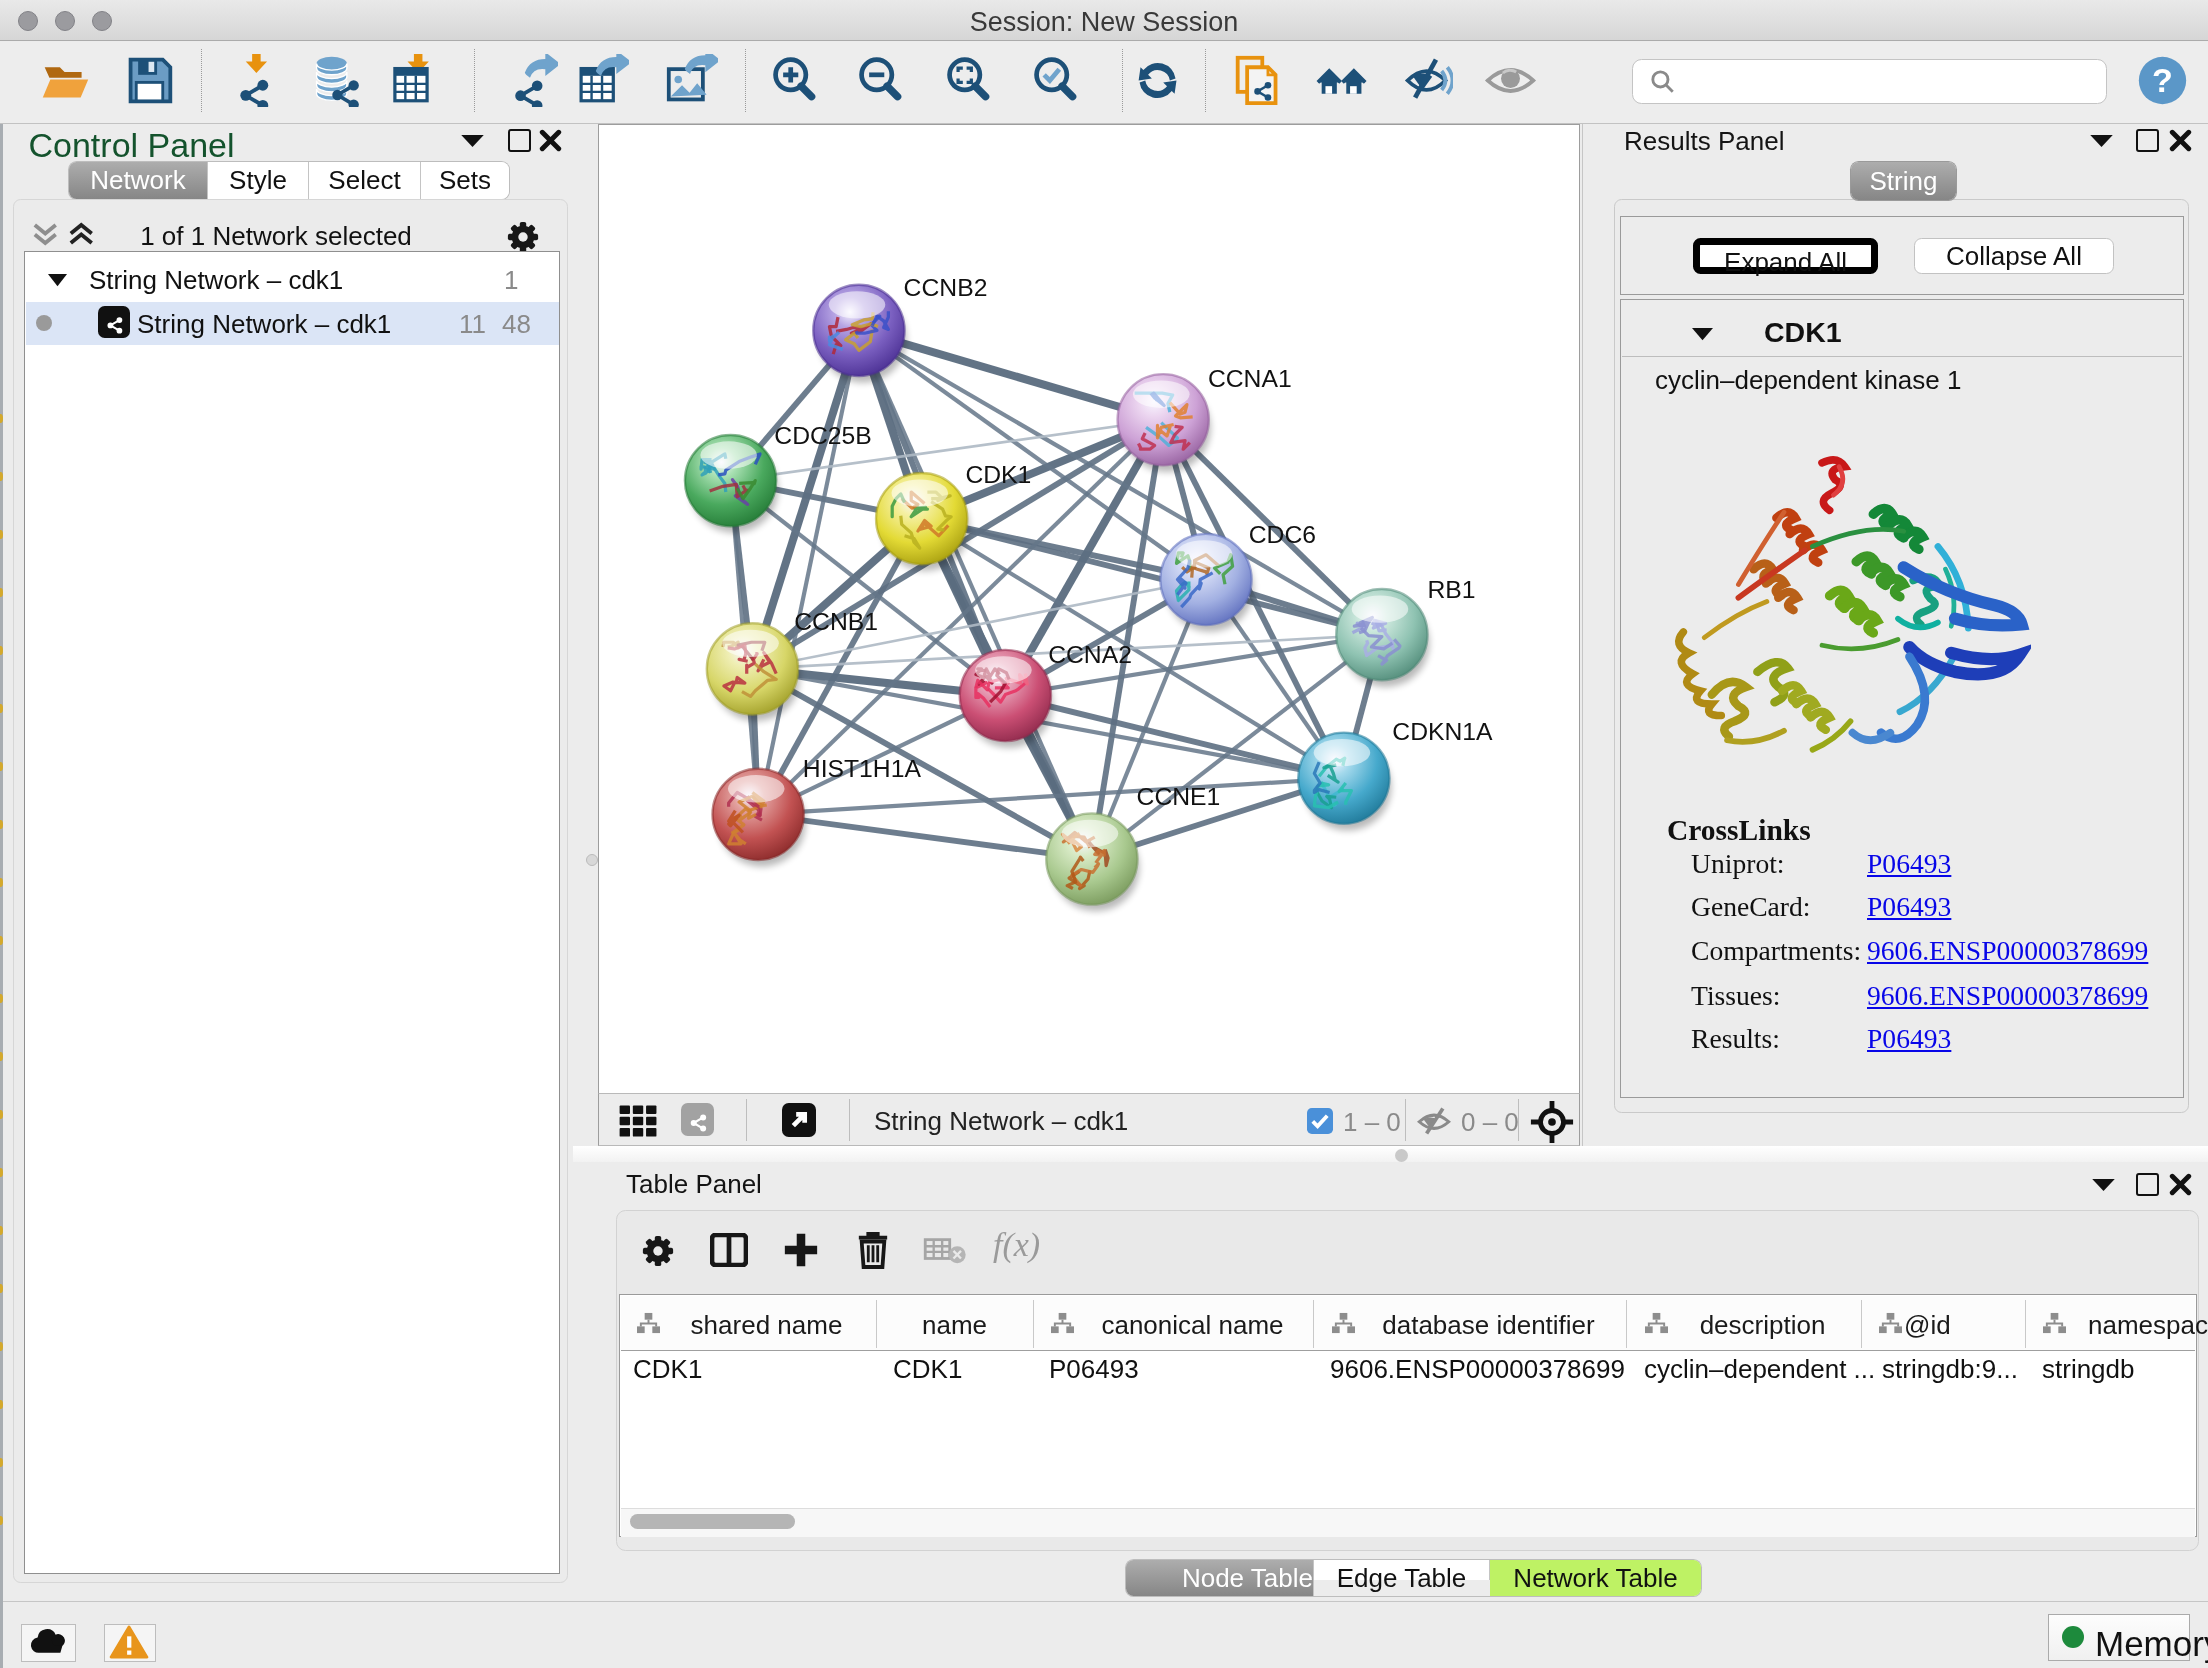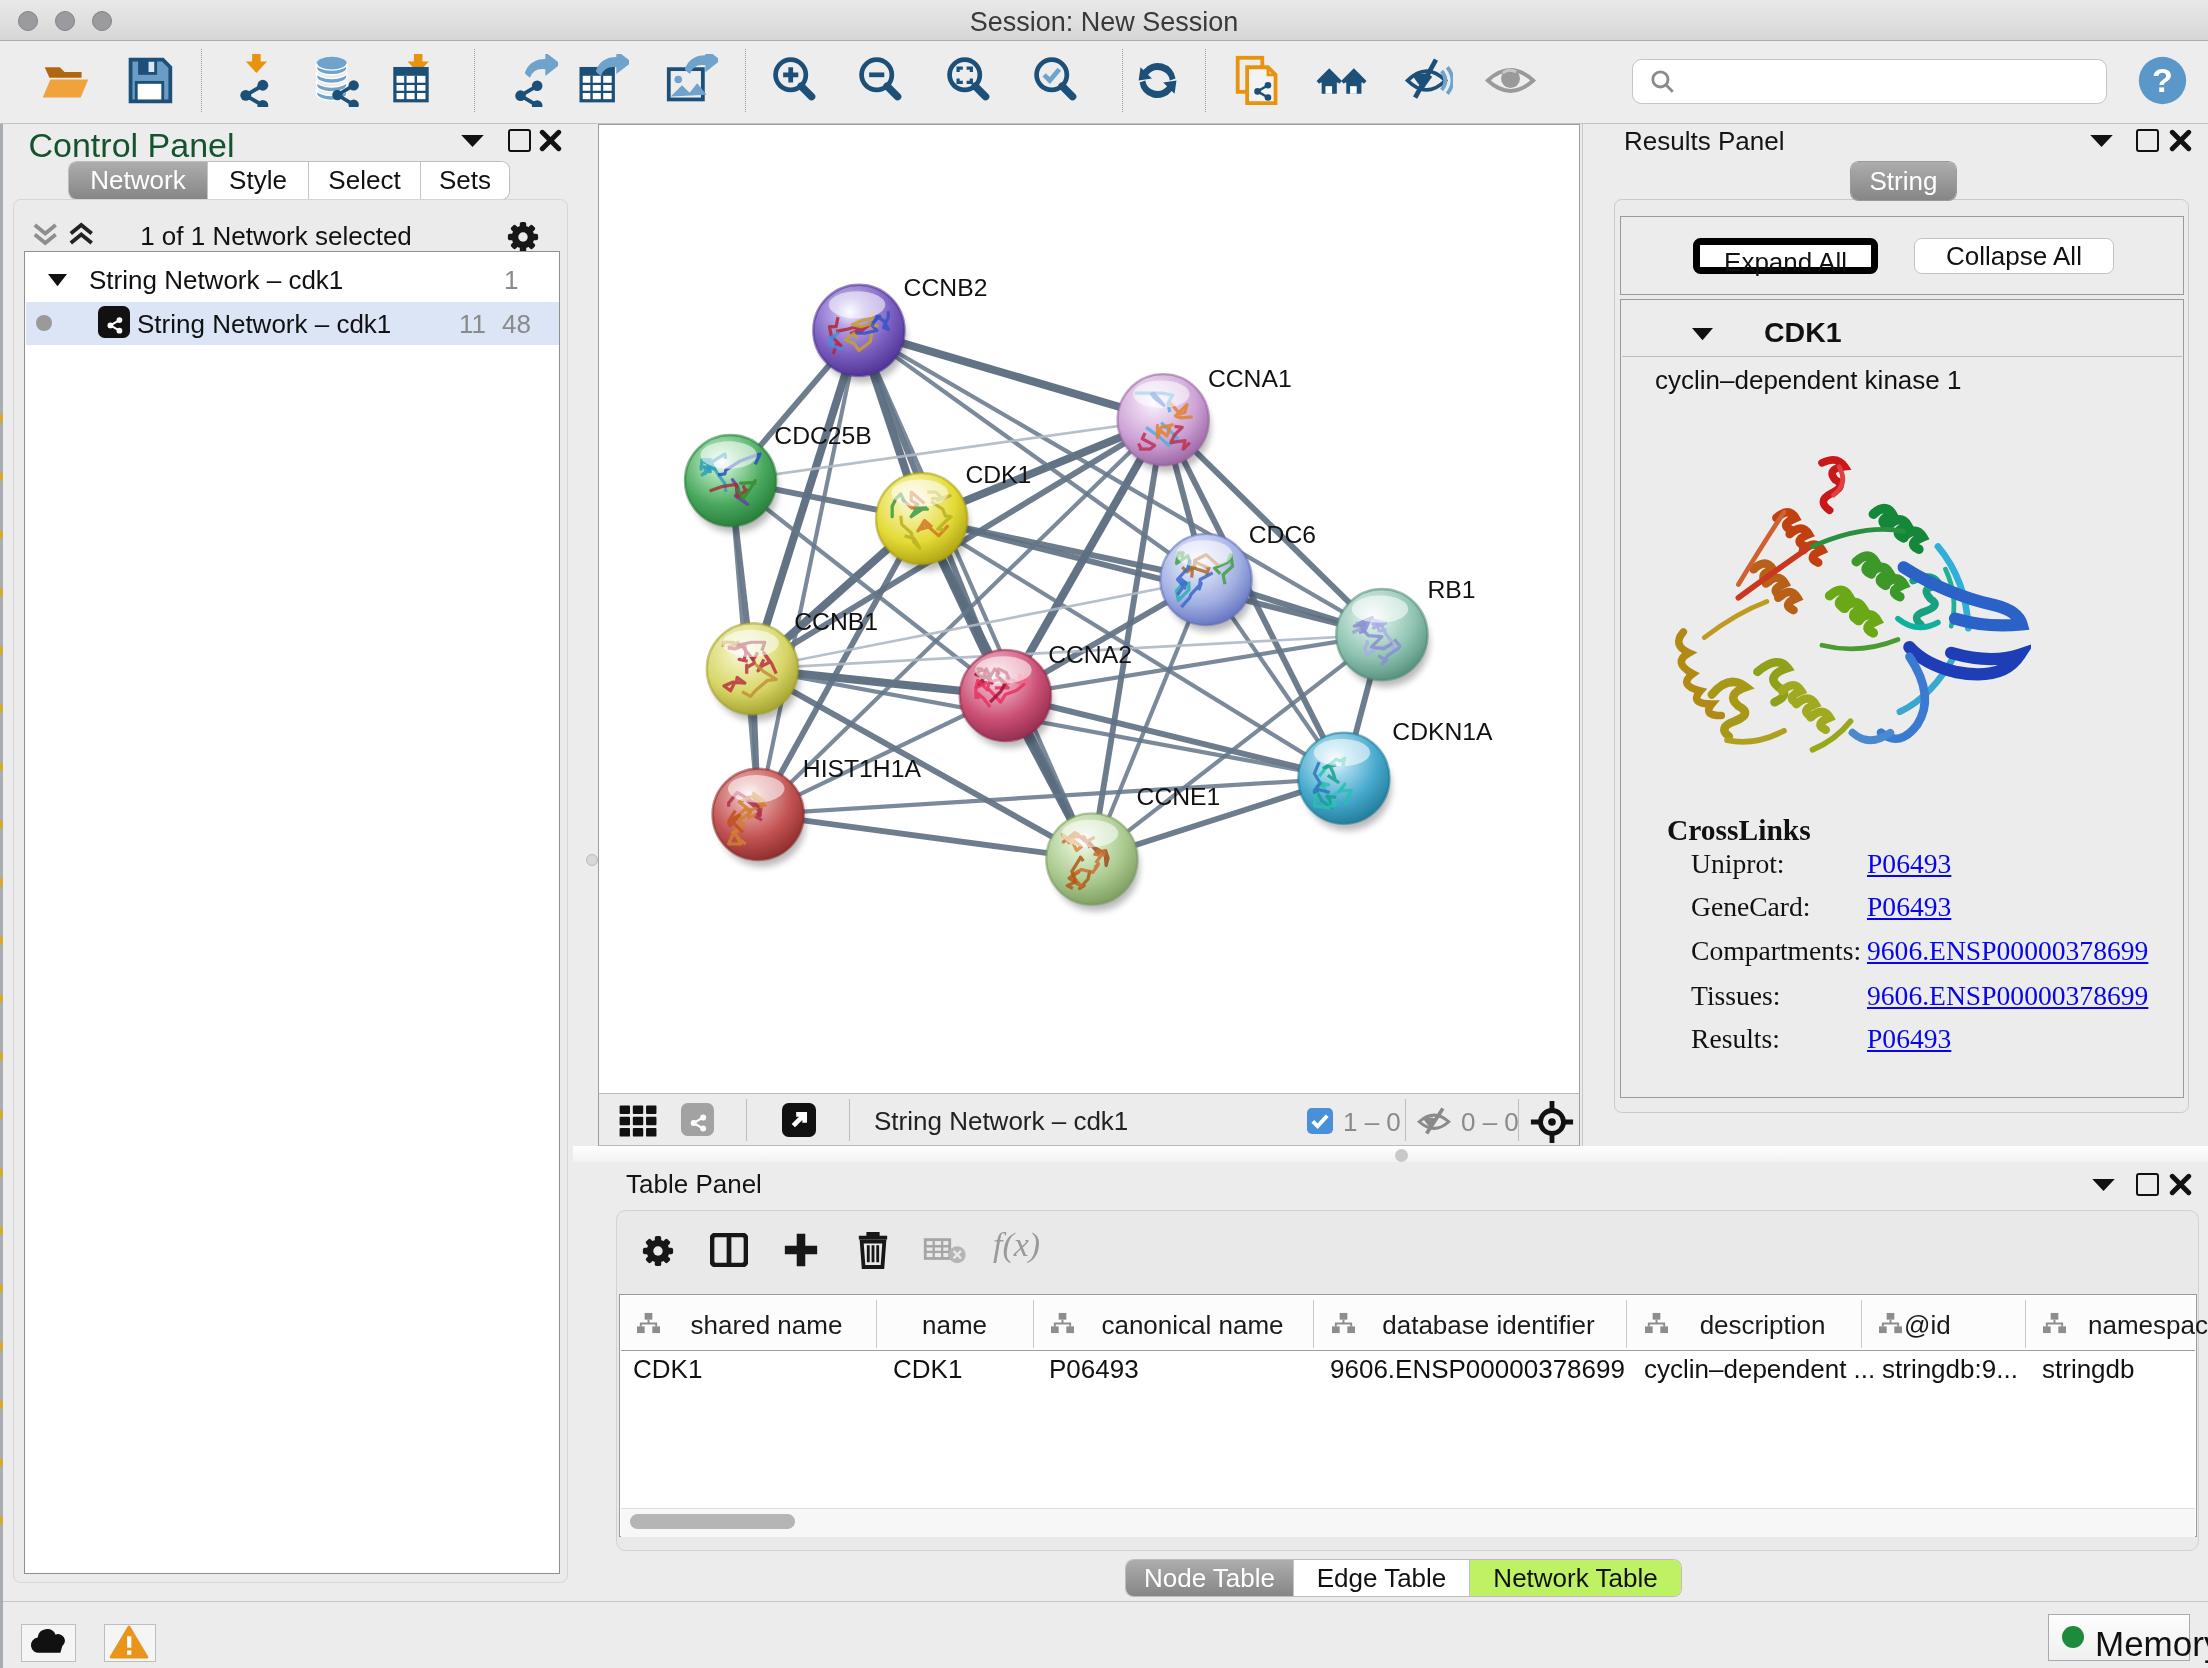--- a/index.html
+++ b/index.html
@@ -700,22 +700,22 @@
 <div class="abs" style="left:633px;top:1354px;font-size:26px">CDK1</div>
 <div class="abs" style="left:893px;top:1354px;font-size:26px">CDK1</div>
 <div class="abs" style="left:1049px;top:1354px;font-size:26px">P06493</div>
 <div class="abs" style="left:1330px;top:1354px;font-size:26px">9606.ENSP00000378699</div>
 <div class="abs" style="left:1644px;top:1354px;font-size:26px">cyclin–dependent ...</div>
 <div class="abs" style="left:1882px;top:1354px;font-size:26px">stringdb:9...</div>
 <div class="abs" style="left:2042px;top:1354px;font-size:26px">stringdb</div>
 <div class="abs" style="left:621px;top:1508px;width:1574px;height:28.5px;background:#f7f7f7;border-top:1px solid #ddd"></div>
 <div class="abs" style="left:630px;top:1514px;width:165px;height:15px;border-radius:7.6px;background:#b5b5b5"></div>
 <div style="position:absolute;left:1126px;top:1560px;height:36px;display:flex;border-radius:7.6px;box-shadow:0 0 0 1px #bdbdbd;overflow:hidden">
-    <div style="width:168px;height:36px;line-height:36px;text-align:center;background:linear-gradient(#adadad,#868686);color:#fff;font-size:26px;border-right:1px solid #c4c4c4;">Node Table</div>
-    <div style="width:176px;height:36px;line-height:36px;text-align:center;background:#fff;color:#111;font-size:26px;border-right:1px solid #c4c4c4;">Edge Table</div>
+    <div style="width:188px;height:36px;line-height:36px;text-align:right;background:linear-gradient(#adadad,#868686);color:#fff;font-size:26px;border-right:1px solid #c4c4c4;">Node Table</div>
+    <div style="width:176px;height:20px;line-height:36px;text-align:center;background:#fff;color:#111;font-size:26px;border-right:1px solid #c4c4c4;">Edge Table</div>
     <div style="width:211px;height:36px;line-height:36px;text-align:center;background:#bef264;color:#111;font-size:26px;">Network Table</div>
   </div>
 <div class="abs" style="left:0;top:1601px;width:2208px;height:68px;background:#ececec;border-top:1.9px solid #c6c6c6"></div>
 <div class="abs" style="left:21px;top:1624px;width:55px;height:38px;background:#f5f5f5;border:1.9px solid #bdbdbd"></div>
 <svg width="42" height="28.5" viewBox="0 0 44 30" class="abs" style="left:27.6px;top:1628px">
     <path d="M12,26 a8,8 0 0 1 -2,-16 a10,10 0 0 1 19,-3 a7,7 0 0 1 7,12 l-2,7 z" fill="#111"></path>
     <circle cx="31" cy="13" r="6" fill="#111"></circle>
   </svg>
 <div class="abs" style="left:104px;top:1624px;width:52px;height:38px;background:#f5f5f5;border:1.9px solid #bdbdbd"></div>
 <svg width="40" height="34" viewBox="0 0 42 36" class="abs" style="left:109px;top:1625px">

